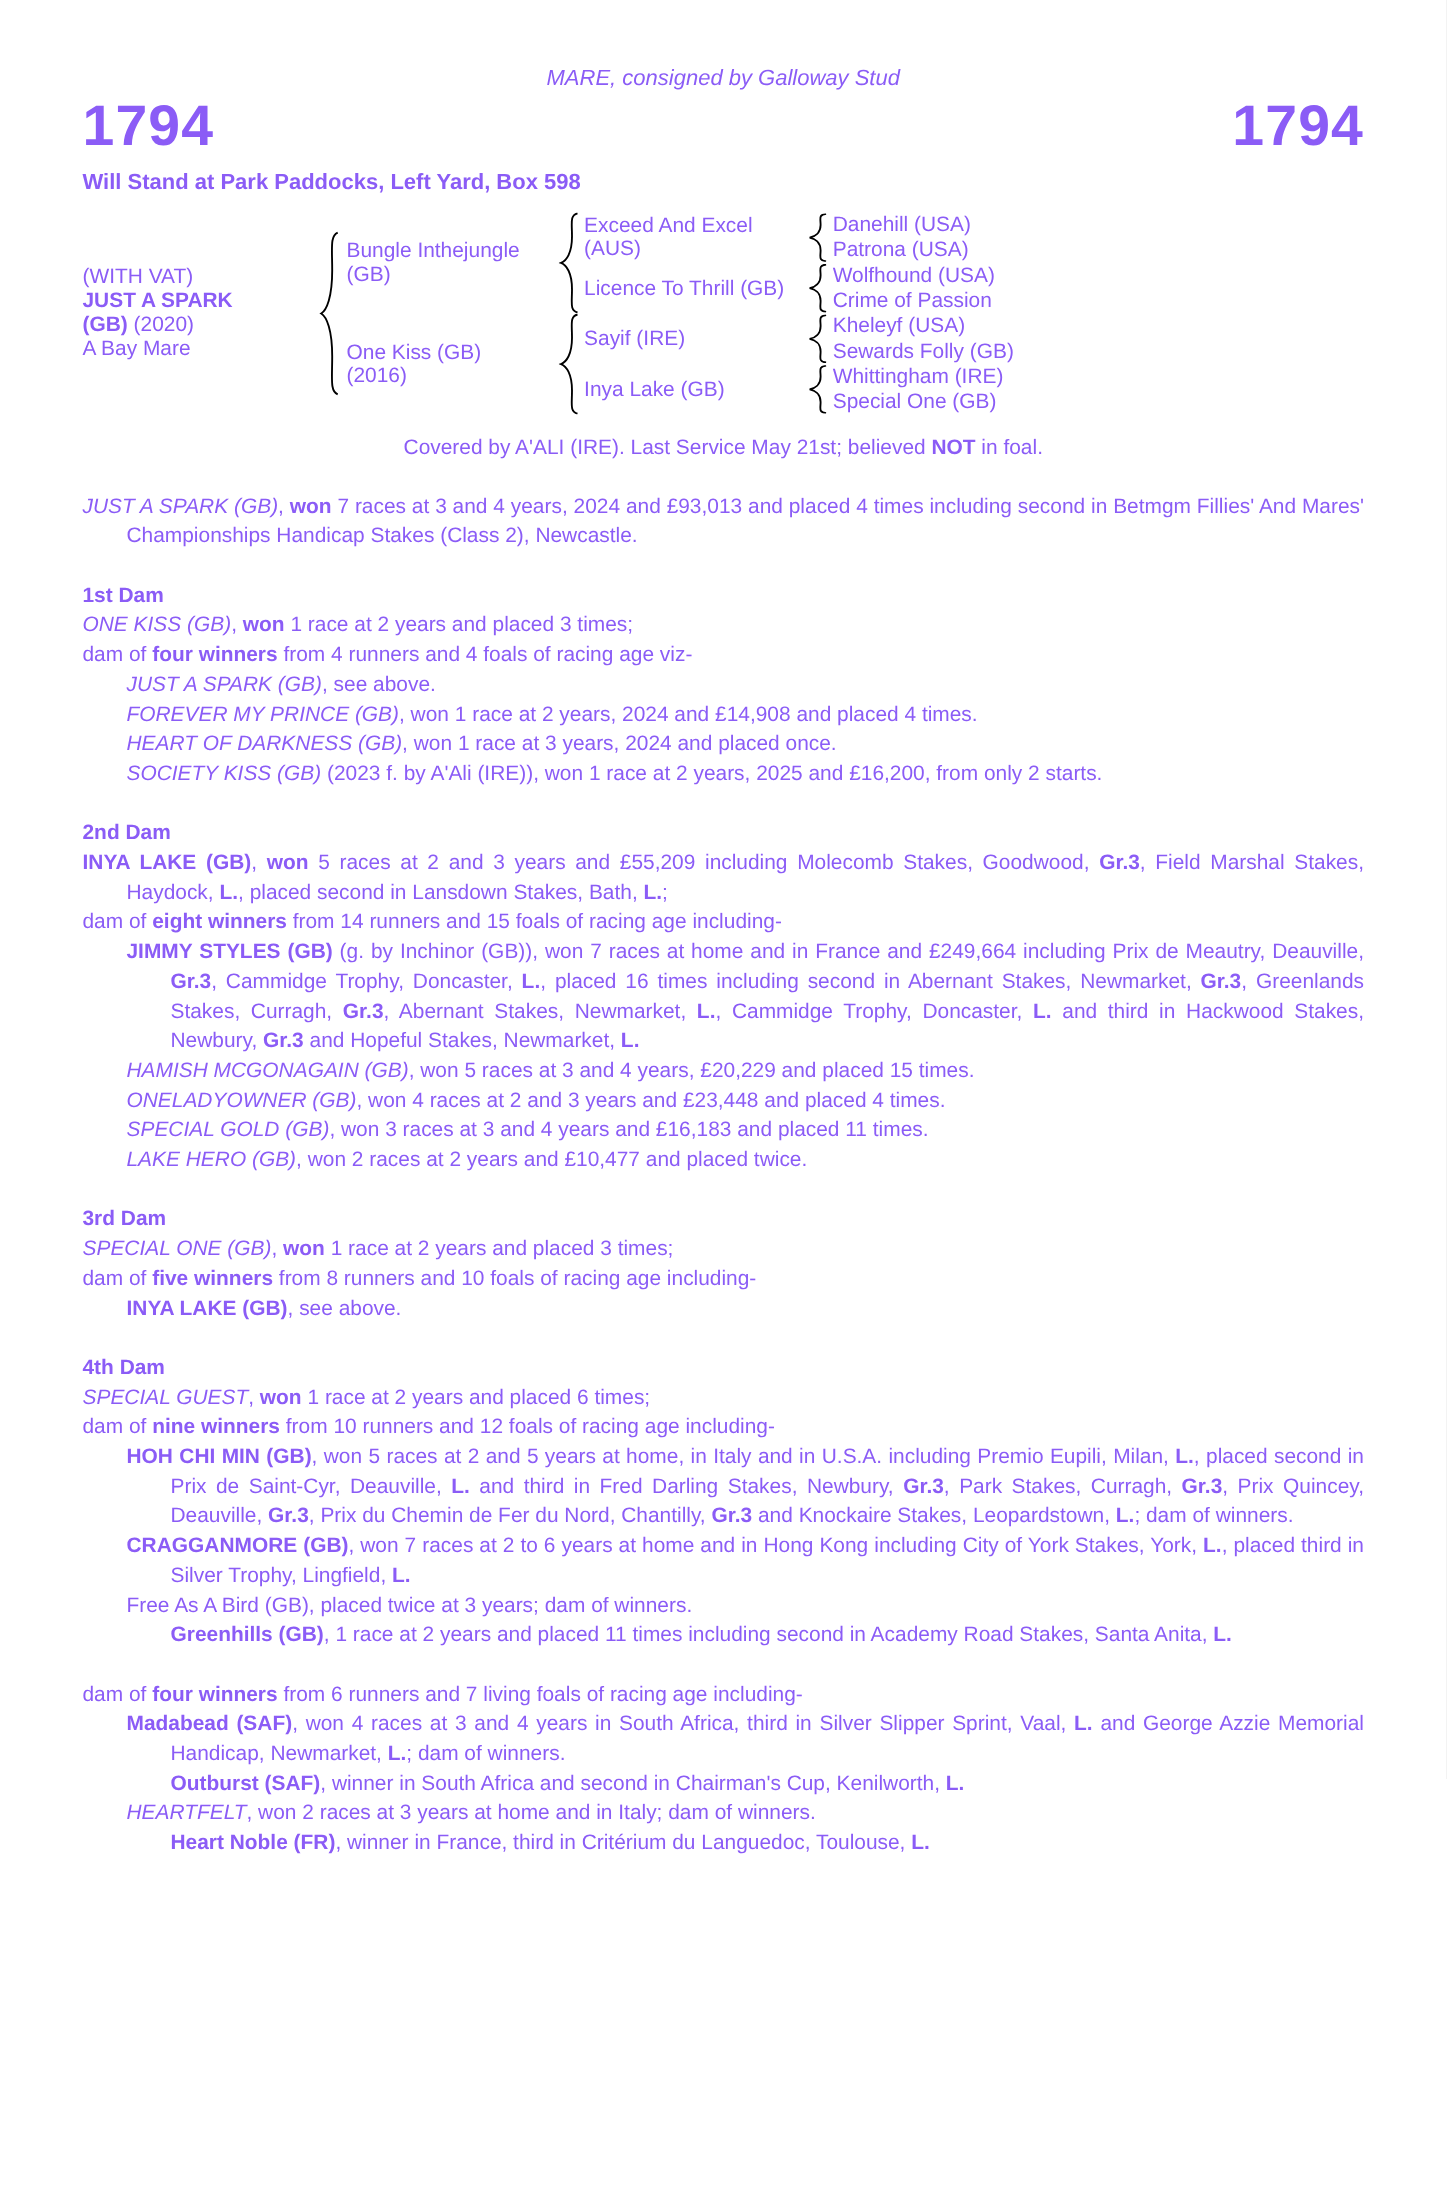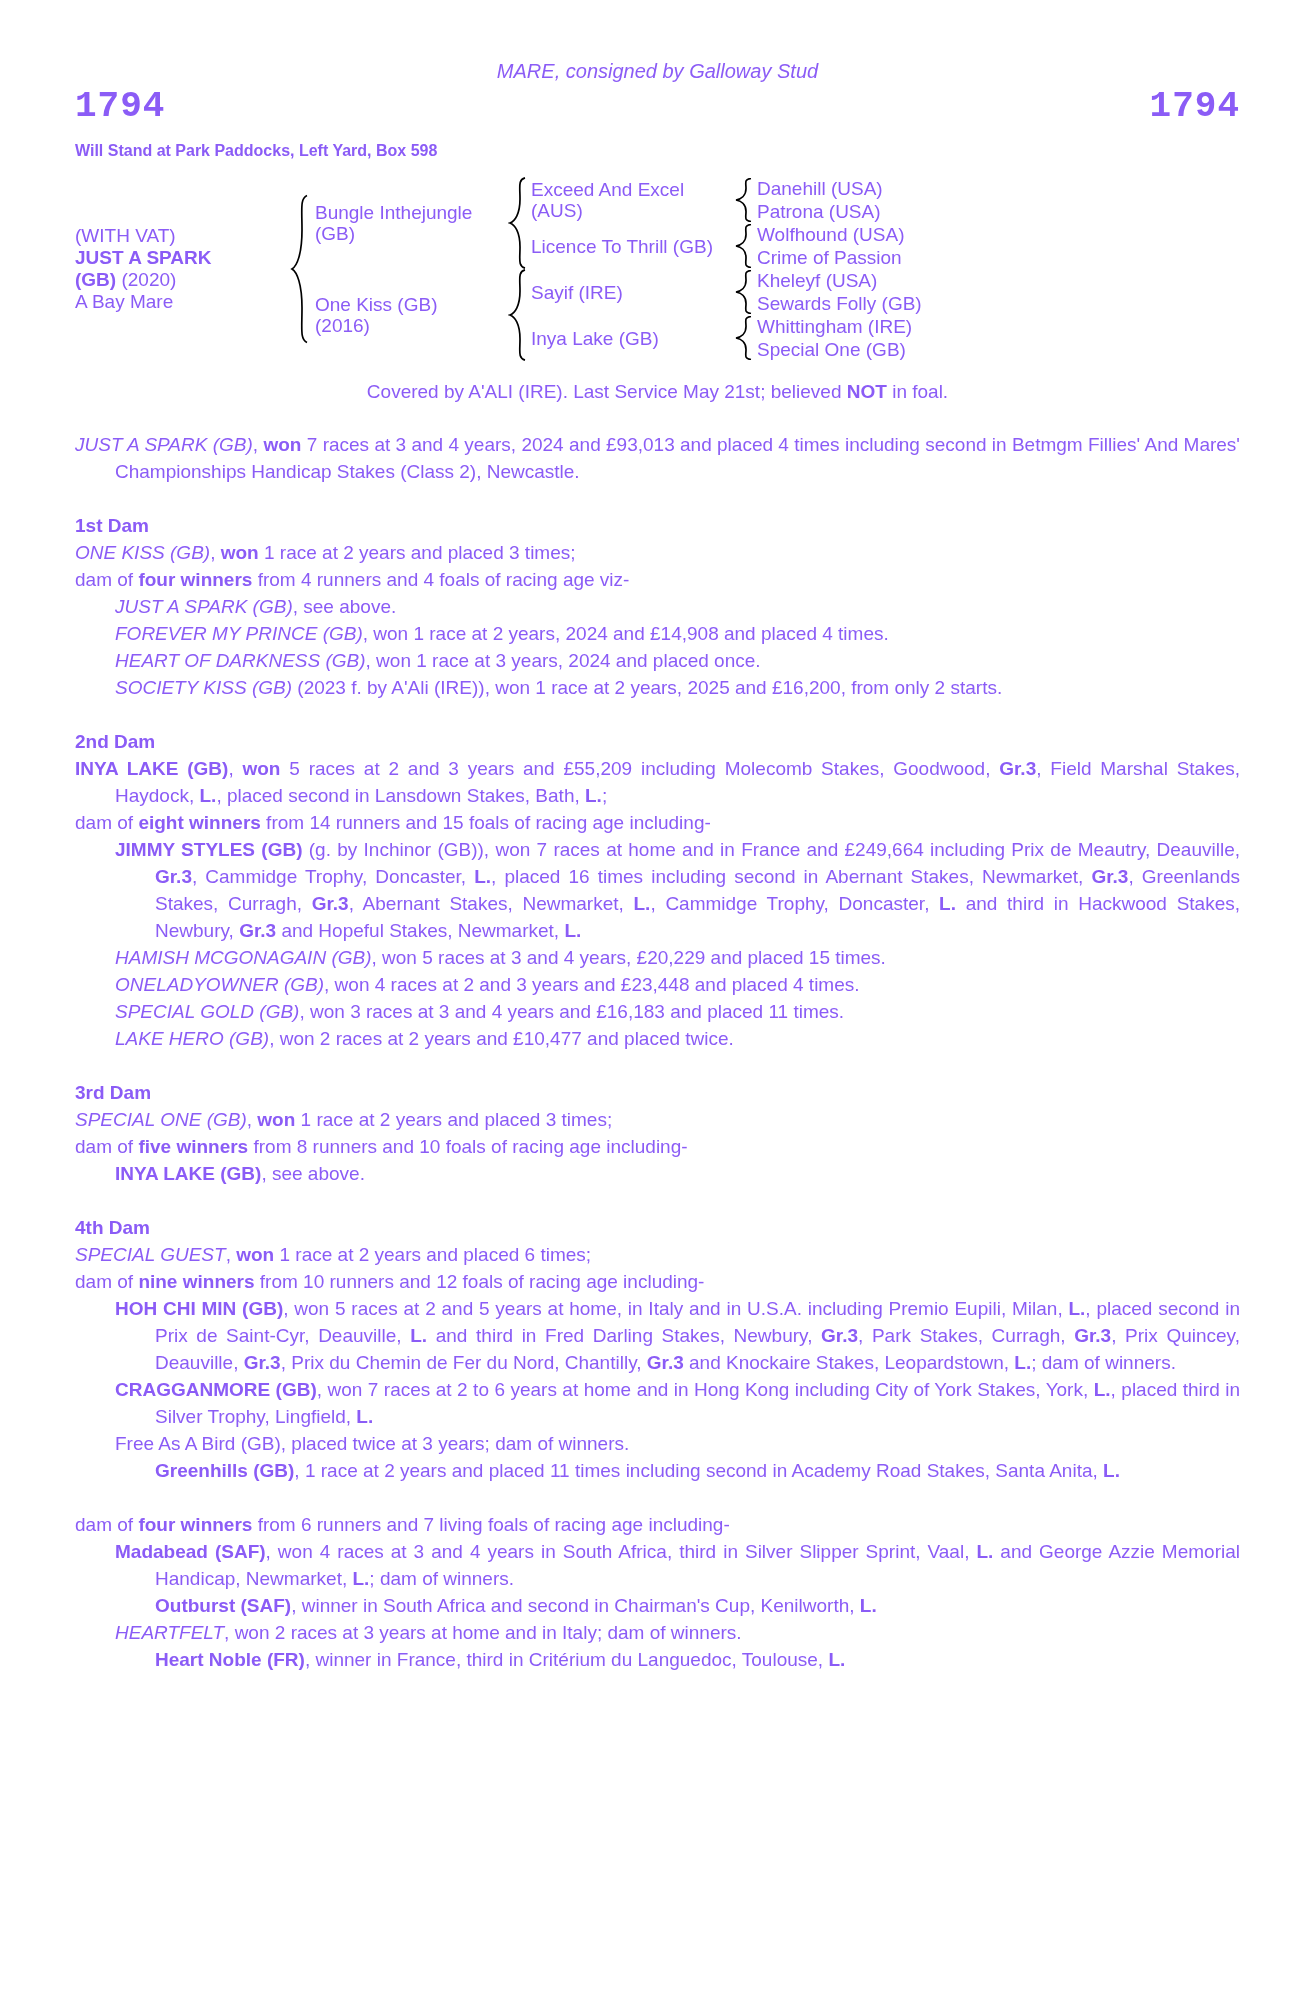--- a/index.html
+++ b/index.html
@@ -7,22 +7,22 @@
   body { font-family:"Liberation Sans","DejaVu Sans",sans-serif; }
   .page {
     width:1315px; height:2000px; background:#ffffff; color:#8b5cf6;
     margin:0 auto; padding:58px 75px 40px 75px; position:relative;
     font-size:19px; line-height:27px;
   }
   .b { font-weight:bold; }
   .i { font-style:italic; }
   .consign { text-align:center; font-style:italic; font-size:20px; }
   .lot-row { display:flex; justify-content:space-between; align-items:baseline; margin-top:4px; line-height:1; }
-  .lot { font-size:36px; font-weight:bold; letter-spacing:1px;font-family:Liberation Mono, monospace; }
-  .stand { font-size:16px; font-weight:bold; margin-top:12px; }
+  .lot { font-size:52px; font-weight:bold; letter-spacing:1px; }
+  .stand { font-size:20px; font-weight:bold; margin-top:12px; }
 
   
   .ped {
     display:grid;
     grid-template-columns:210px 30px 190px 26px 200px 26px auto;
     grid-template-rows:repeat(8,21px);
     row-gap:2px;
     align-items:center;
     margin-top:14px;
     line-height:21px;

